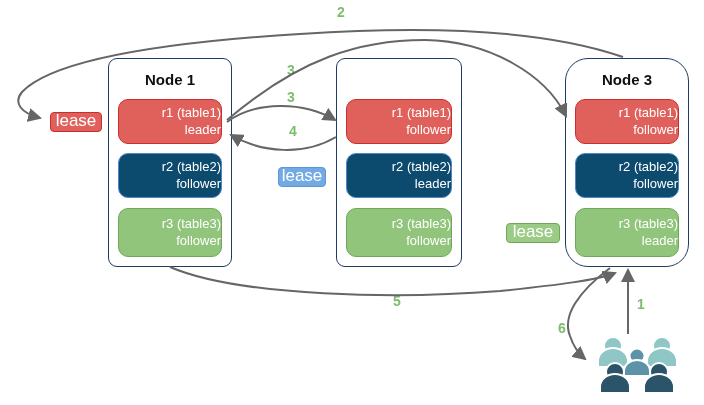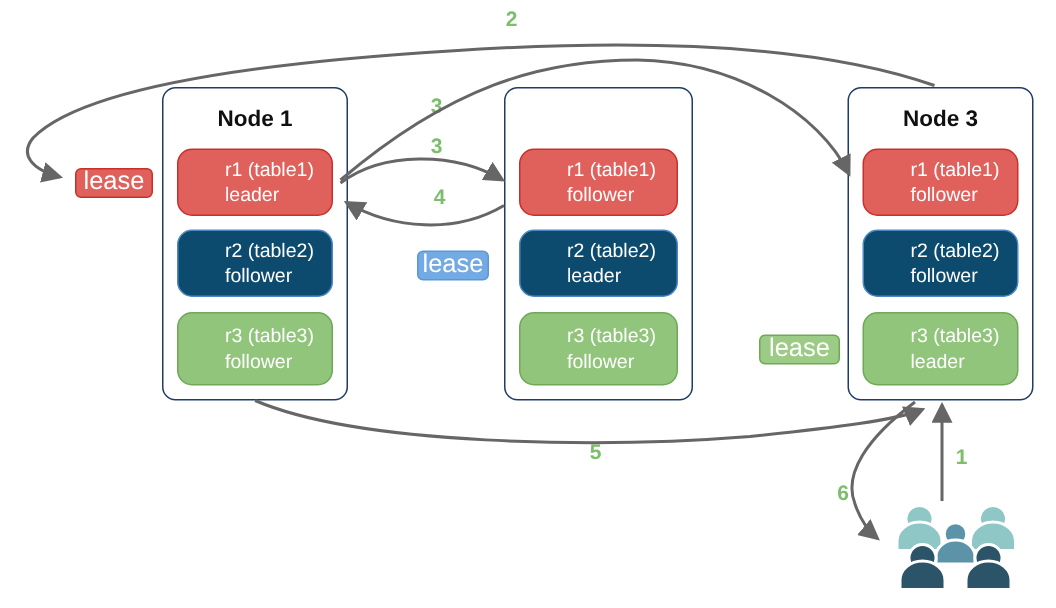--- a/index.html
+++ b/index.html
@@ -7,31 +7,30 @@
     position:relative; width:704px; height:405px; background:#ffffff;
     font-family:"Liberation Sans","DejaVu Sans",sans-serif; overflow:hidden;
   }
   .node{
     position:absolute; top:58px; height:209px; width:124px;
     background:#fff; border:1.5px solid #1F3C64; border-radius:9px;
     box-sizing:border-box;
   }
   #node1{left:96px;margin-left:12px;}
   #node2{left:336px; width:126px;}
-  #node3{left:565px;}
+  #node3{left:565px;border-radius:23px;}
   .node-title{
     text-align:center; font-weight:bold; font-size:15px; color:#101010;
     margin-top:12px;
   }
   .replica{
     position:absolute; left:9px; right:9px; border-radius:10px;
-    color:#fff; text-align:left; font-size:13px; line-height:1.3;
+    color:#fff; text-align:right; font-size:13px; line-height:1.3;
     display:flex; flex-direction:column; justify-content:center;
     box-sizing:border-box;
-    padding-left:31px;
   }
   .replica.r1{top:40px; height:45px;}
   .replica.r2{top:94px; height:45px;}
   .replica.r3{top:149px; height:49px;}
   .replica.red{background:#E0615C; border:1.5px solid #C9302C;}
   .replica.blue{background:#0c4a6e; border:1.5px solid #4E87C6;}
   .replica.green{background:#90C57B; border:1.5px solid #6FA857;}
   .lease{
     position:absolute; border-radius:4px; color:#fff; font-size:17px;
     display:flex; align-items:flex-end; justify-content:center; box-sizing:border-box;

